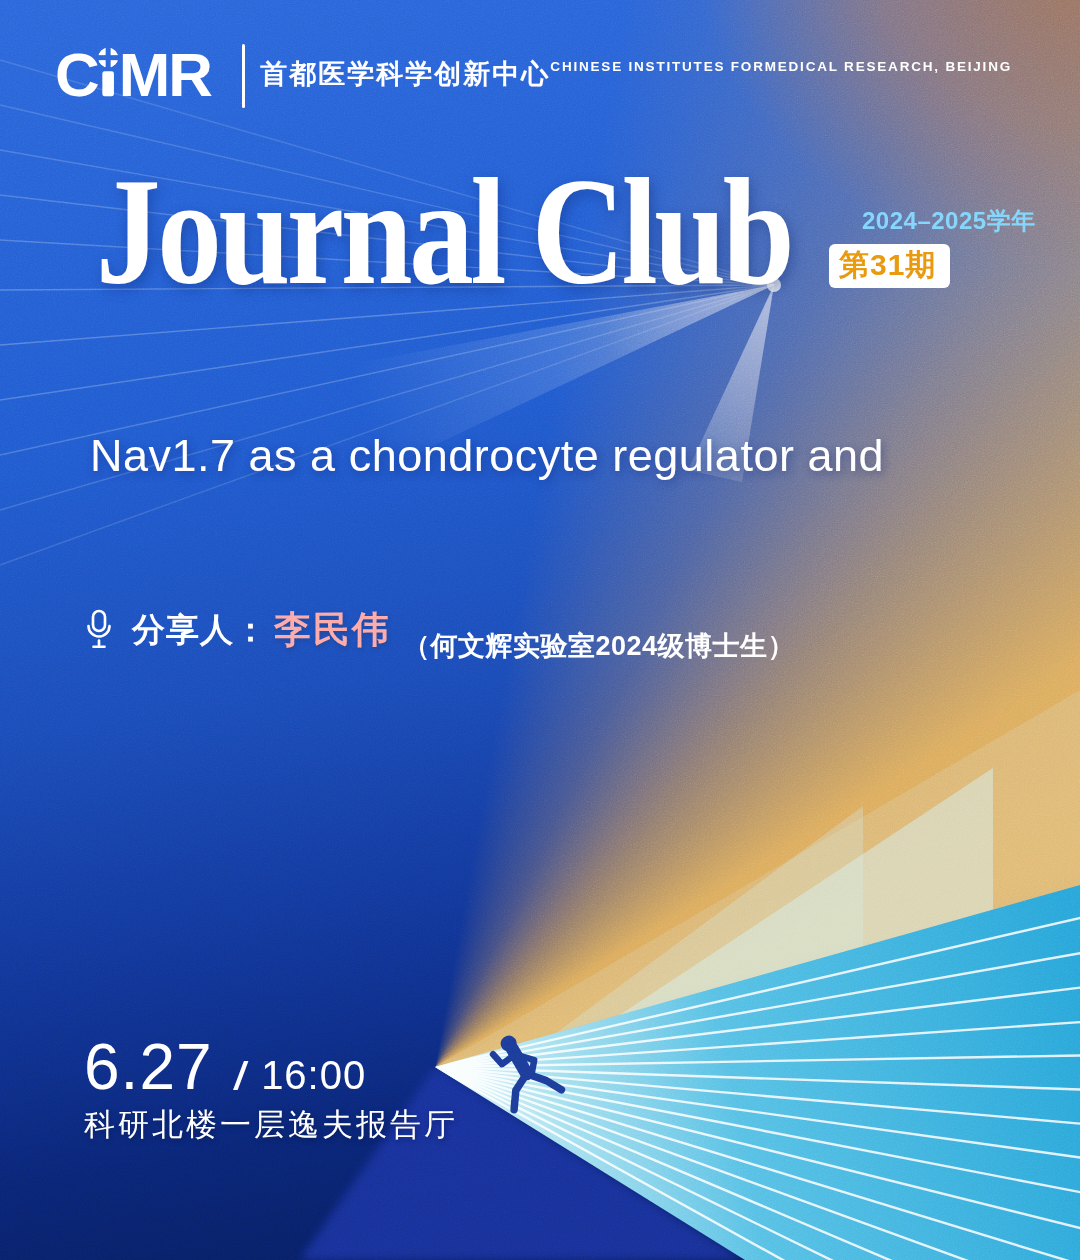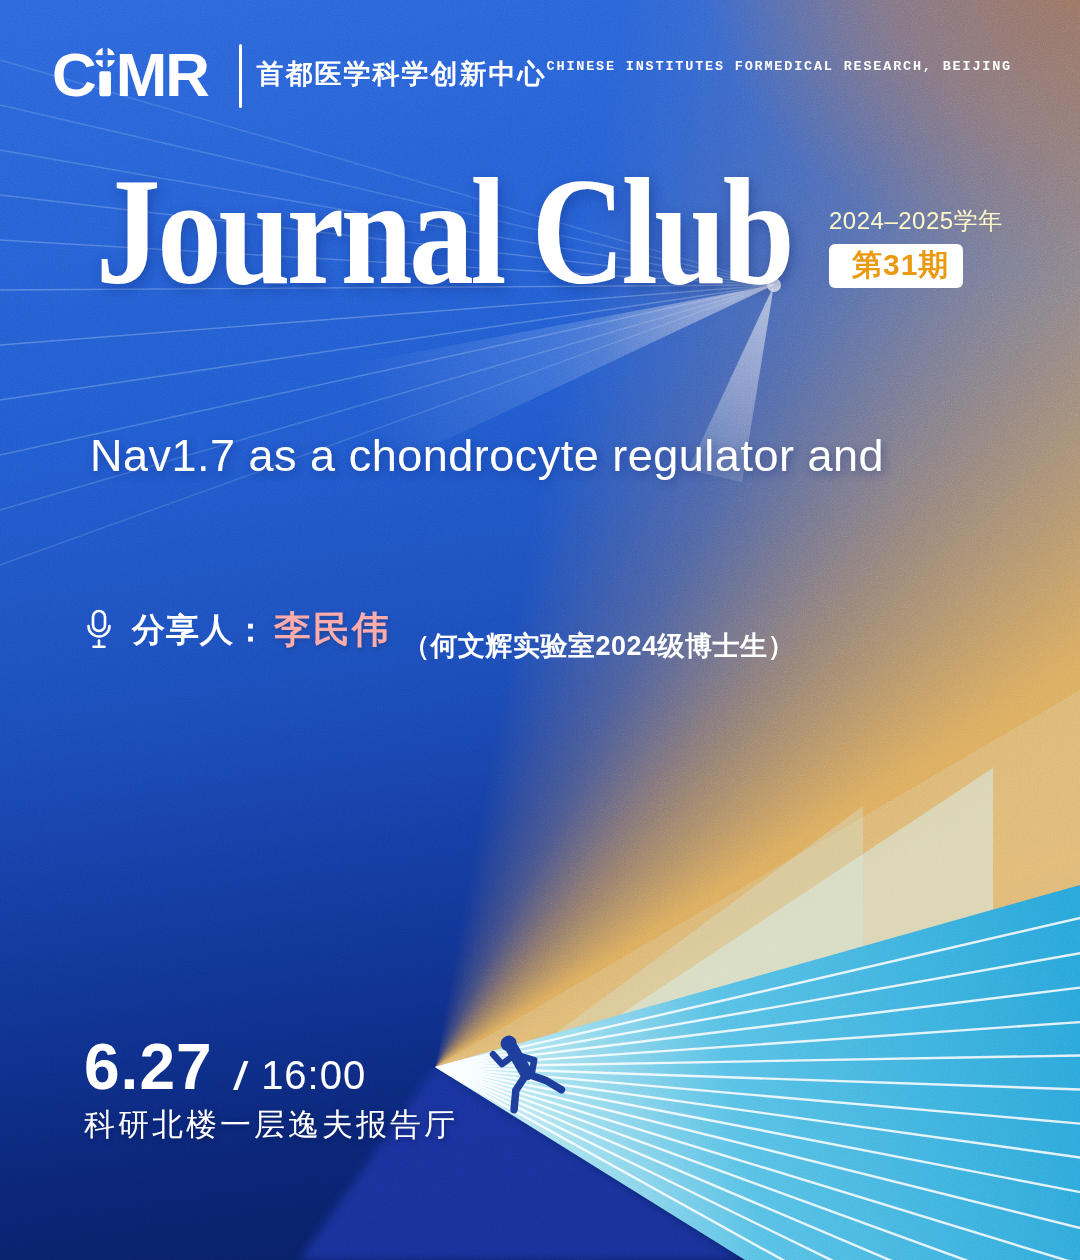--- a/index.html
+++ b/index.html
@@ -23,51 +23,51 @@
       linear-gradient(172deg, #2c64da 0%, #2159cf 32%, #1b4ab6 52%, #113494 70%, #0a2472 84%, #071b55 100%);
   }
   svg.layer{position:absolute;left:0;top:0;z-index:1;}
   svg.fanlayer{z-index:2;}
   .grain{position:absolute;inset:0;z-index:6;opacity:.32;mix-blend-mode:overlay;pointer-events:none;}
 
   .logo{position:absolute;top:44px;right:68px;z-index:5;display:flex;align-items:center;gap:15px;color:#fff;}
   .logo-divider{width:3px;height:64px;background:#fff;border-radius:2px;}
   .logo-right{display:flex;flex-direction:row;line-height:1.05;}
   .org-cn{font-size:27px;font-weight:bold;letter-spacing:2px;white-space:nowrap;margin-bottom:4px;}
-  .org-en{font-family:Liberation Mono, monospace;font-weight:bold;font-size:13.5px;letter-spacing:1.8px;white-space:nowrap;}
+  .org-en{font-family:Liberation Sans, sans-serif;font-weight:bold;font-size:13.5px;letter-spacing:1.8px;white-space:nowrap;}
 
   .jc-title{
     position:absolute;left:96px;top:156px;z-index:5;color:#fff;
     font-family:"Liberation Serif", serif;font-weight:bold;font-size:152px;line-height:1;
     letter-spacing:-4px;white-space:nowrap;
     transform:scaleX(.85);transform-origin:left top;
     text-shadow:3px 5px 14px rgba(10,30,90,.35);
   }
   .year-issue{position:absolute;left:829px;top:205px;z-index:5;display:flex;flex-direction:column;align-items:flex-start;}
-  .academic-year{color:#fef9c3;font-size:24px;font-weight:normal;letter-spacing:.5px;}
+  .academic-year{color:#7dd3fc;font-size:24px;font-weight:bold;letter-spacing:.5px;margin-left:33px;}
   .issue-badge{
     margin-top:7px;background:#fff;color:#E8920D;font-weight:bold;font-size:30px;
-    padding:4px 14px 7px 23px;border-radius:6px;letter-spacing:1px;line-height:1.1;
+    padding:4px 14px 7px 10px;border-radius:6px;letter-spacing:1px;line-height:1.1;
   }
 
   .talk-title{
     position:absolute;left:90px;top:425px;z-index:5;color:#fff;
     font-size:45px;line-height:62px;letter-spacing:.5px;
     text-shadow:2px 3px 8px rgba(15,35,110,.45);
   }
 
   .speaker-row{position:absolute;left:86px;top:596px;z-index:5;display:flex;align-items:center;color:#fff;justify-content:center;}
   .mic-wrap{width:26px;height:42px;margin-right:20px;flex:none;}
   .speaker-label{font-size:33px;font-weight:bold;letter-spacing:1px;}
   .speaker-name{font-size:37px;font-weight:bold;color:#fca5a5;margin:0 12px 0 6px;letter-spacing:2px;text-shadow:1px 2px 4px rgba(40,40,10,.25);}
   .speaker-affil{font-size:27px;font-weight:bold;letter-spacing:.5px;margin-top:32px;}
 
   .event-block{position:absolute;left:84px;top:1030px;z-index:5;color:#fff;}
   .event-row{display:flex;align-items:baseline;}
-  .event-date{font-size:64px;font-weight:bold;letter-spacing:1px;}
+  .event-date{font-size:64px;font-weight:normal;letter-spacing:1px;}
   .event-sep{font-size:38px;font-weight:bold;font-style:italic;margin:0 16px 0 22px;}
   .event-time{font-size:40px;letter-spacing:1px;}
   .event-loc{font-size:31px;letter-spacing:3px;text-shadow:1px 2px 5px rgba(5,15,60,.5);text-align:right;}
 </style>
 </head>
 <body>
 
 <div class="bg-base"></div>
 
 <svg class="layer" width="1080" height="1260" viewBox="0 0 1080 1260">

